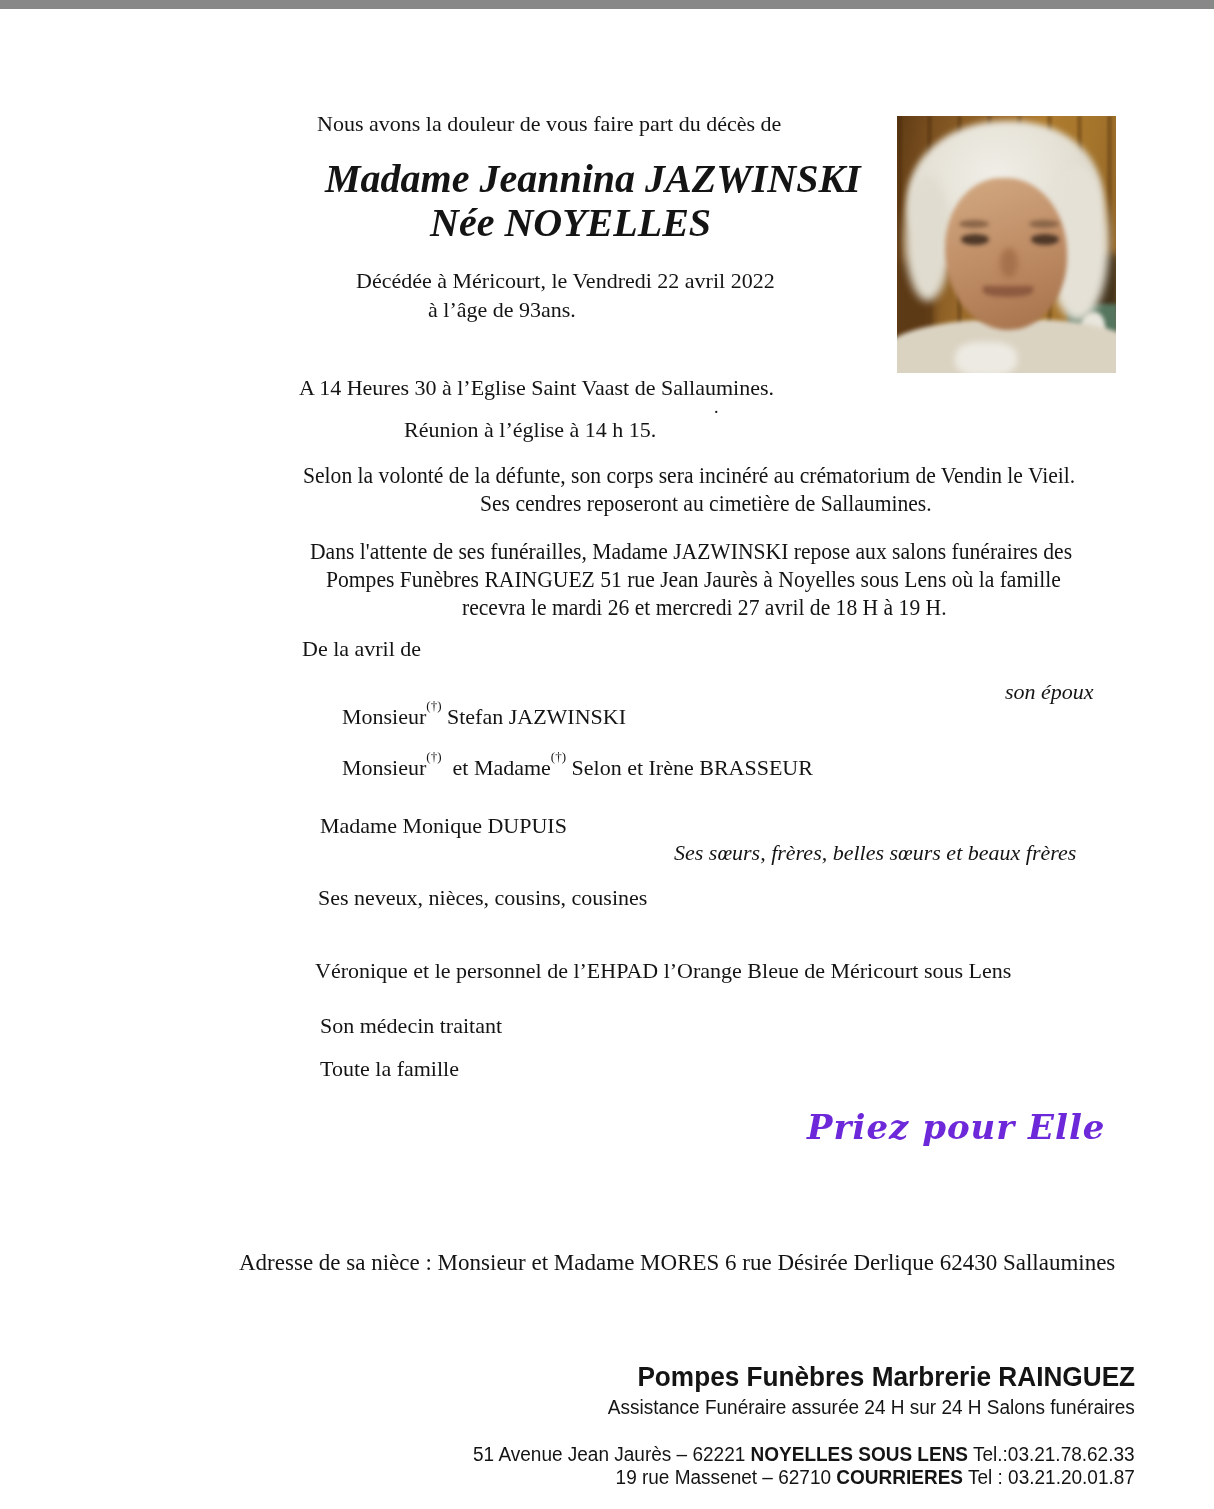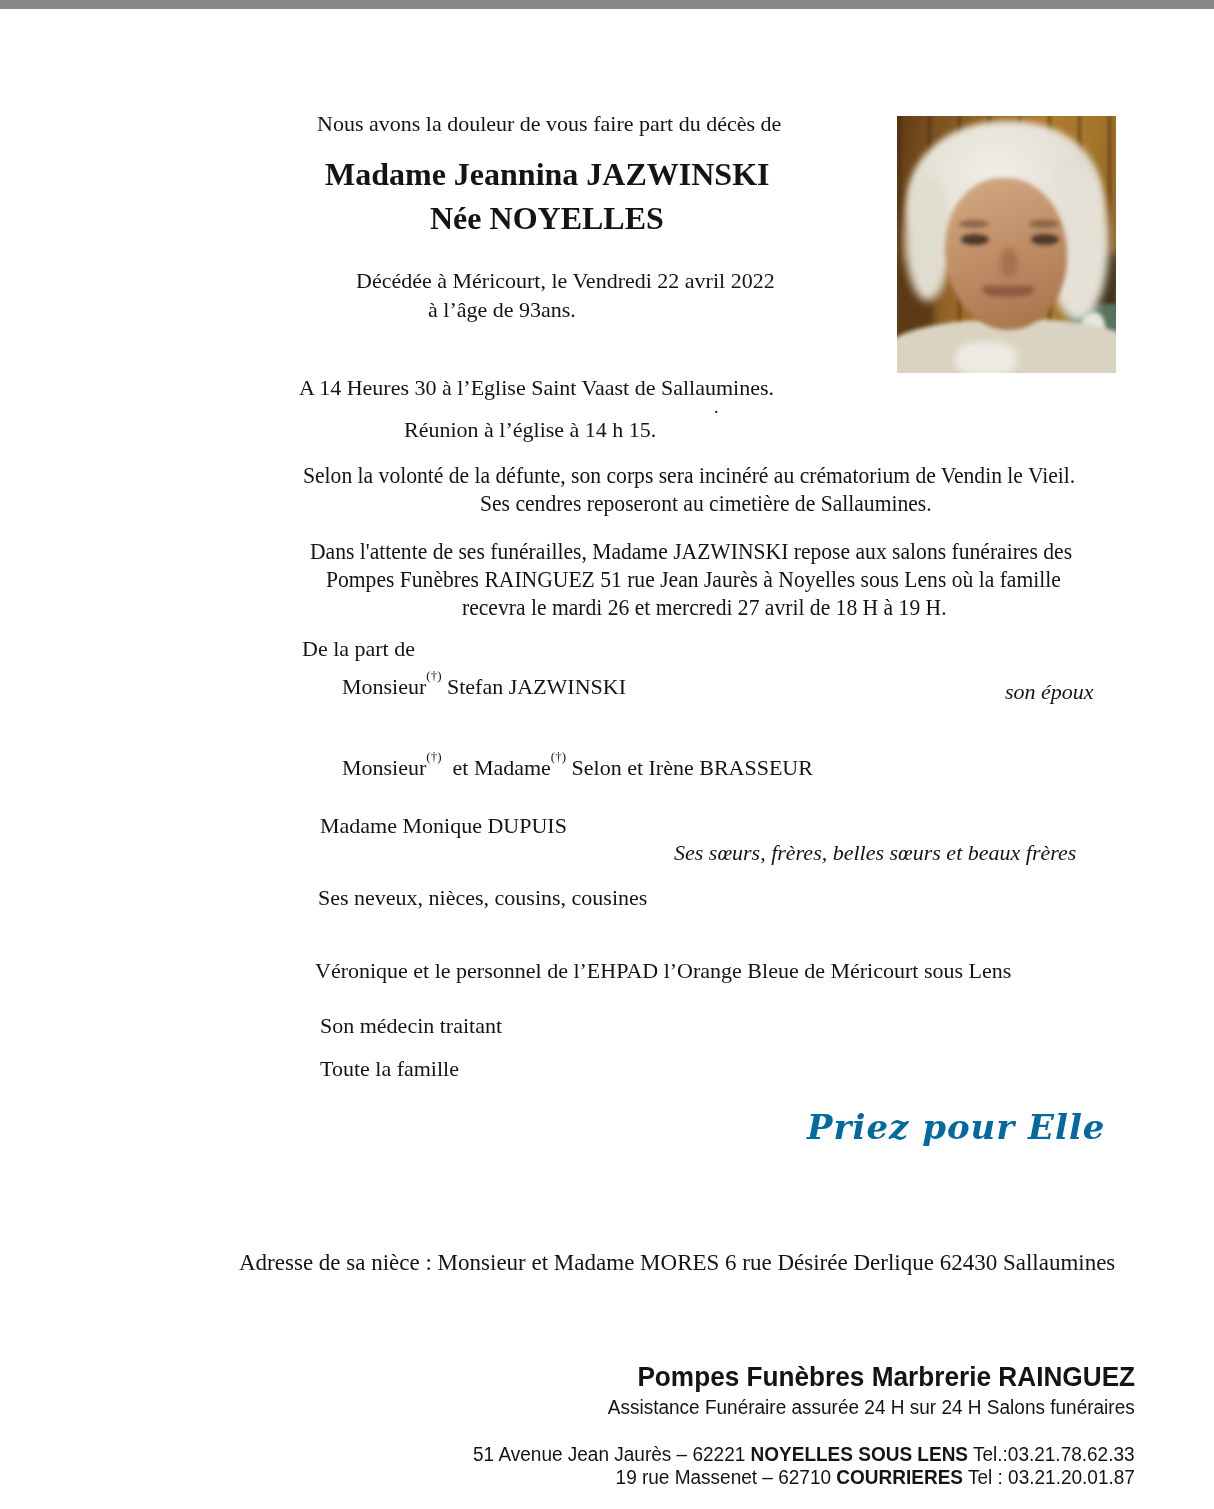--- a/index.html
+++ b/index.html
@@ -4,25 +4,25 @@
 <style>
   html,body { margin:0; padding:0; background:#888; }
   .page {
     position:relative; width:1214px; height:1509px; margin:9px auto;
     background:#ffffff; overflow:hidden;
     font-family:"Liberation Serif", serif; color:#141414;
   }
   .ln { position:absolute; white-space:pre; font-size:22px; line-height:1.2; }
   .it { font-style:italic; }
   .cnd { font-size:24px; transform:scaleX(0.9); transform-origin:0 0; }
-  .title-ln { font-weight:bold; font-size:32px; }
+  .title-ln { font-weight:bold; font-style:italic; font-size:40px; }
   sup.dg { font-size:13px; position:relative; top:-0.45em; line-height:0; }
   .script {
     font-family:"DejaVu Serif", cursive; font-style:italic; font-weight:bold;
-    font-size:34px; letter-spacing:1px; color:#0369a1;
+    font-size:34px; letter-spacing:1px; color:#6d28d9;
   }
   .sans { font-family:"Liberation Sans", sans-serif; }
   .f-right { right:79px; transform-origin:100% 0; }
   .f-company { font-size:27px; font-weight:bold; transform:scaleX(0.97); }
   .f-small { font-size:20px; transform:scaleX(0.95); }
   .stray-dot { font-size:18px; }
 
   
   .photo {
     position:absolute; left:897px; top:107px; width:219px; height:257px;
@@ -78,23 +78,23 @@
   <div class="ln stray-dot" style="left:714px; top:388px;">.</div>
   <div class="ln" style="left:404px; top:408px;">Réunion à l’église à 14 h 15.</div>
 
   <div class="ln cnd" style="left:303px; top:452px;">Selon la volonté de la défunte, son corps sera incinéré au crématorium de Vendin le Vieil.</div>
   <div class="ln cnd" style="left:480px; top:480px;">Ses cendres reposeront au cimetière de Sallaumines.</div>
 
   <div class="ln cnd" style="left:310px; top:528px;">Dans l'attente de ses funérailles, Madame JAZWINSKI repose aux salons funéraires des</div>
   <div class="ln cnd" style="left:326px; top:556px;">Pompes Funèbres RAINGUEZ 51 rue Jean Jaurès à Noyelles sous Lens où la famille</div>
   <div class="ln cnd" style="left:462px; top:584px;">recevra le mardi 26 et mercredi 27 avril de 18 H à 19 H.</div>
 
-  <div class="ln" style="left:302px; top:627px;">De la part de</div>
+  <div class="ln" style="left:302px; top:627px;">De la avril de</div>
 
-  <div class="ln" style="left:320px; top:639px;">
+  <div class="ln" style="left:320px; top:669px;">
     <span>Monsieur</span><sup class="dg">(†)</sup><span> Stefan JAZWINSKI</span>
   </div>
   <div class="ln it" style="left:1005px; top:670px;">son époux</div>
 
   <div class="ln" style="left:320px; top:720px;">
     <span>Monsieur</span><sup class="dg">(†)</sup><span>  et Madame</span><sup class="dg">(†)</sup><span> Selon et Irène BRASSEUR</span>
   </div>
   <div class="ln" style="left:320px; top:804px;">Madame Monique DUPUIS</div>
   <div class="ln it" style="left:674px; top:831px;">Ses sœurs, frères, belles sœurs et beaux frères</div>
 

